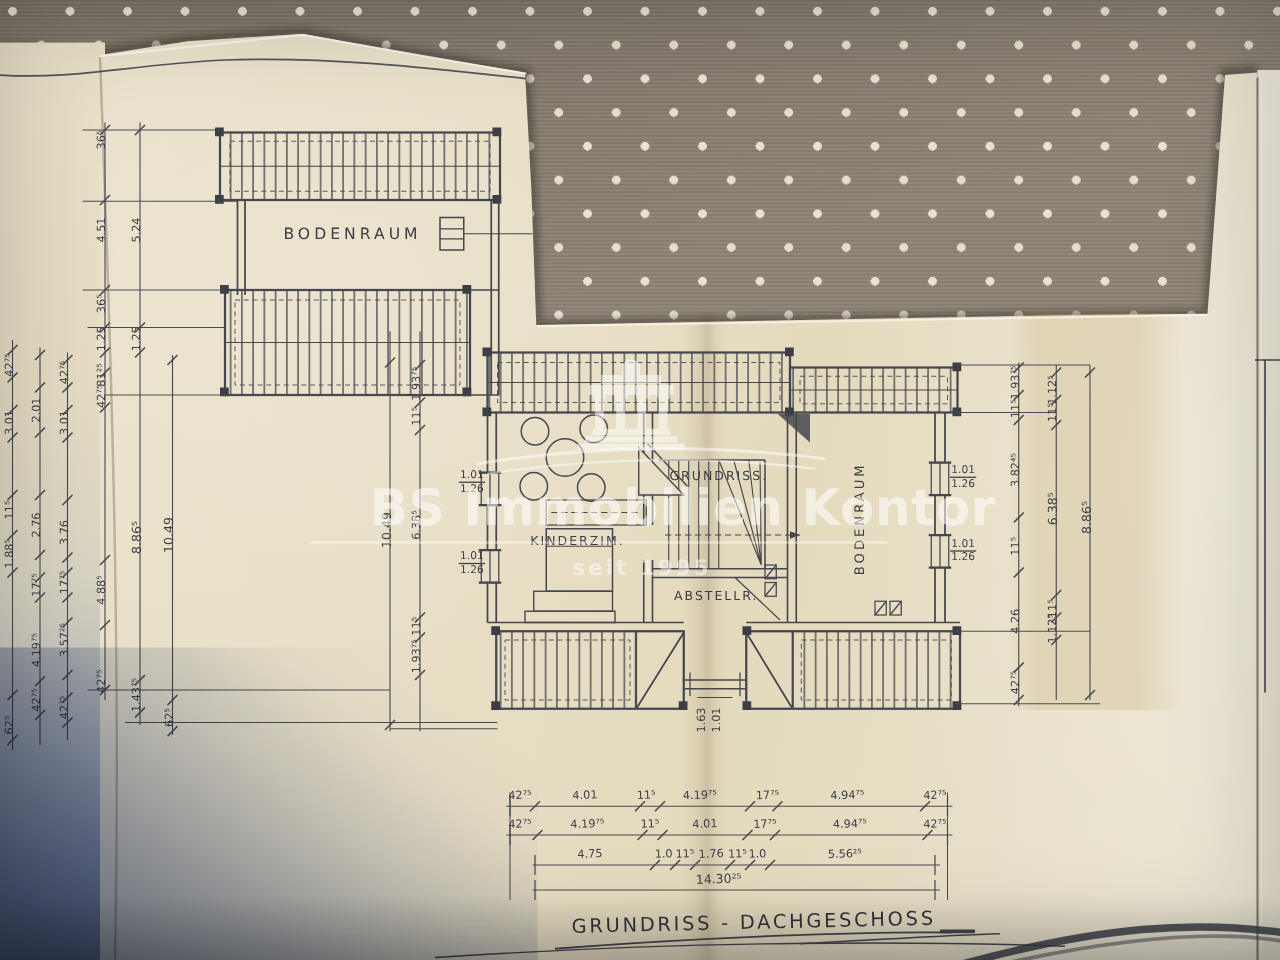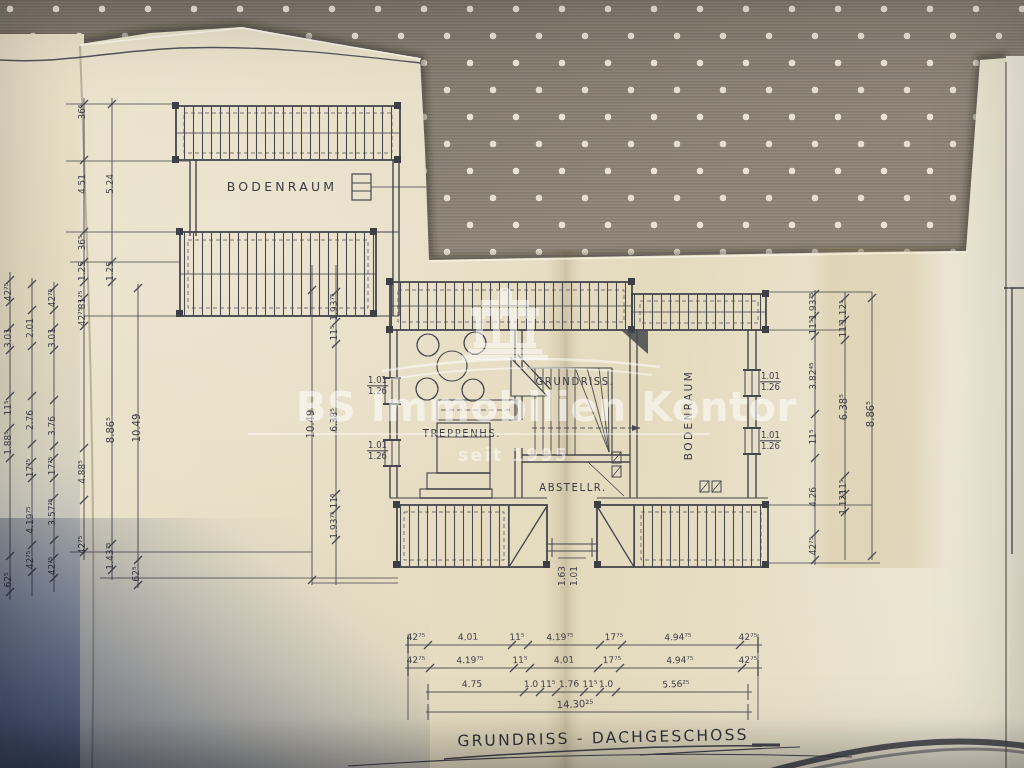--- a/index.html
+++ b/index.html
@@ -344,23 +344,23 @@
         <line x1="764" y1="330" x2="845" y2="330" stroke-width="0.8"></line>
         <line x1="764" y1="505" x2="872" y2="505" stroke-width="0.8"></line>
         <line x1="764" y1="563" x2="880" y2="563" stroke-width="0.8"></line>
         <line x1="408" y1="634" x2="408" y2="720" stroke-width="0.8"></line>
         <line x1="758" y1="634" x2="758" y2="720" stroke-width="0.8"></line>
       </g>
   </svg>
 
   <div>
     <span class="lbl room" style="left:224px;top:179px;width:116px;font-size:12.5px;letter-spacing:3.2px;position:absolute;">BODENRAUM</span>
-    <span class="lbl room" style="left:416px;top:428px;width:92px;position:absolute;">TREPPENHS.</span>
+    <span class="lbl room" style="left:416px;top:428px;width:92px;position:absolute;">KINDERZIM.</span>
     <span class="lbl room" style="left:528px;top:376px;width:94px;position:absolute;">GRUNDRISS.</span>
-    <span class="lbl room" style="left:528px;top:482px;width:90px;position:absolute;">ABSTELLR.</span>
+    <span class="lbl room" style="left:528px;top:472px;width:90px;position:absolute;">ABSTELLR.</span>
     <span class="lbl room" style="left:688px;top:415px;position:absolute;transform:translate(-50%,-50%) rotate(-90deg);letter-spacing:2.4px;font-size:10.5px;">BODENRAUM</span>
     <div class="plan-title">GRUNDRISS - DACHGESCHOSS</div>
     <div id="gen-labels">
         <span class="dim" style="left: 8px; top: 292px; font-size: 9px; transform: translate(-50%, -50%) rotate(-90deg);">42⁷⁵</span>
         <span class="dim" style="left: 8px; top: 338px; font-size: 9px; transform: translate(-50%, -50%) rotate(-90deg);">3.01</span>
         <span class="dim" style="left: 8px; top: 408px; font-size: 9px; transform: translate(-50%, -50%) rotate(-90deg);">11⁵</span>
         <span class="dim" style="left: 8px; top: 443px; font-size: 9px; transform: translate(-50%, -50%) rotate(-90deg);">1.88⁵</span>
         <span class="dim" style="left: 8px; top: 580px; font-size: 9px; transform: translate(-50%, -50%) rotate(-90deg);">62⁵</span>
         <span class="dim" style="left: 30px; top: 328px; font-size: 9px; transform: translate(-50%, -50%) rotate(-90deg);">2.01</span>
         <span class="dim" style="left: 30px; top: 420px; font-size: 9px; transform: translate(-50%, -50%) rotate(-90deg);">2.76</span>

